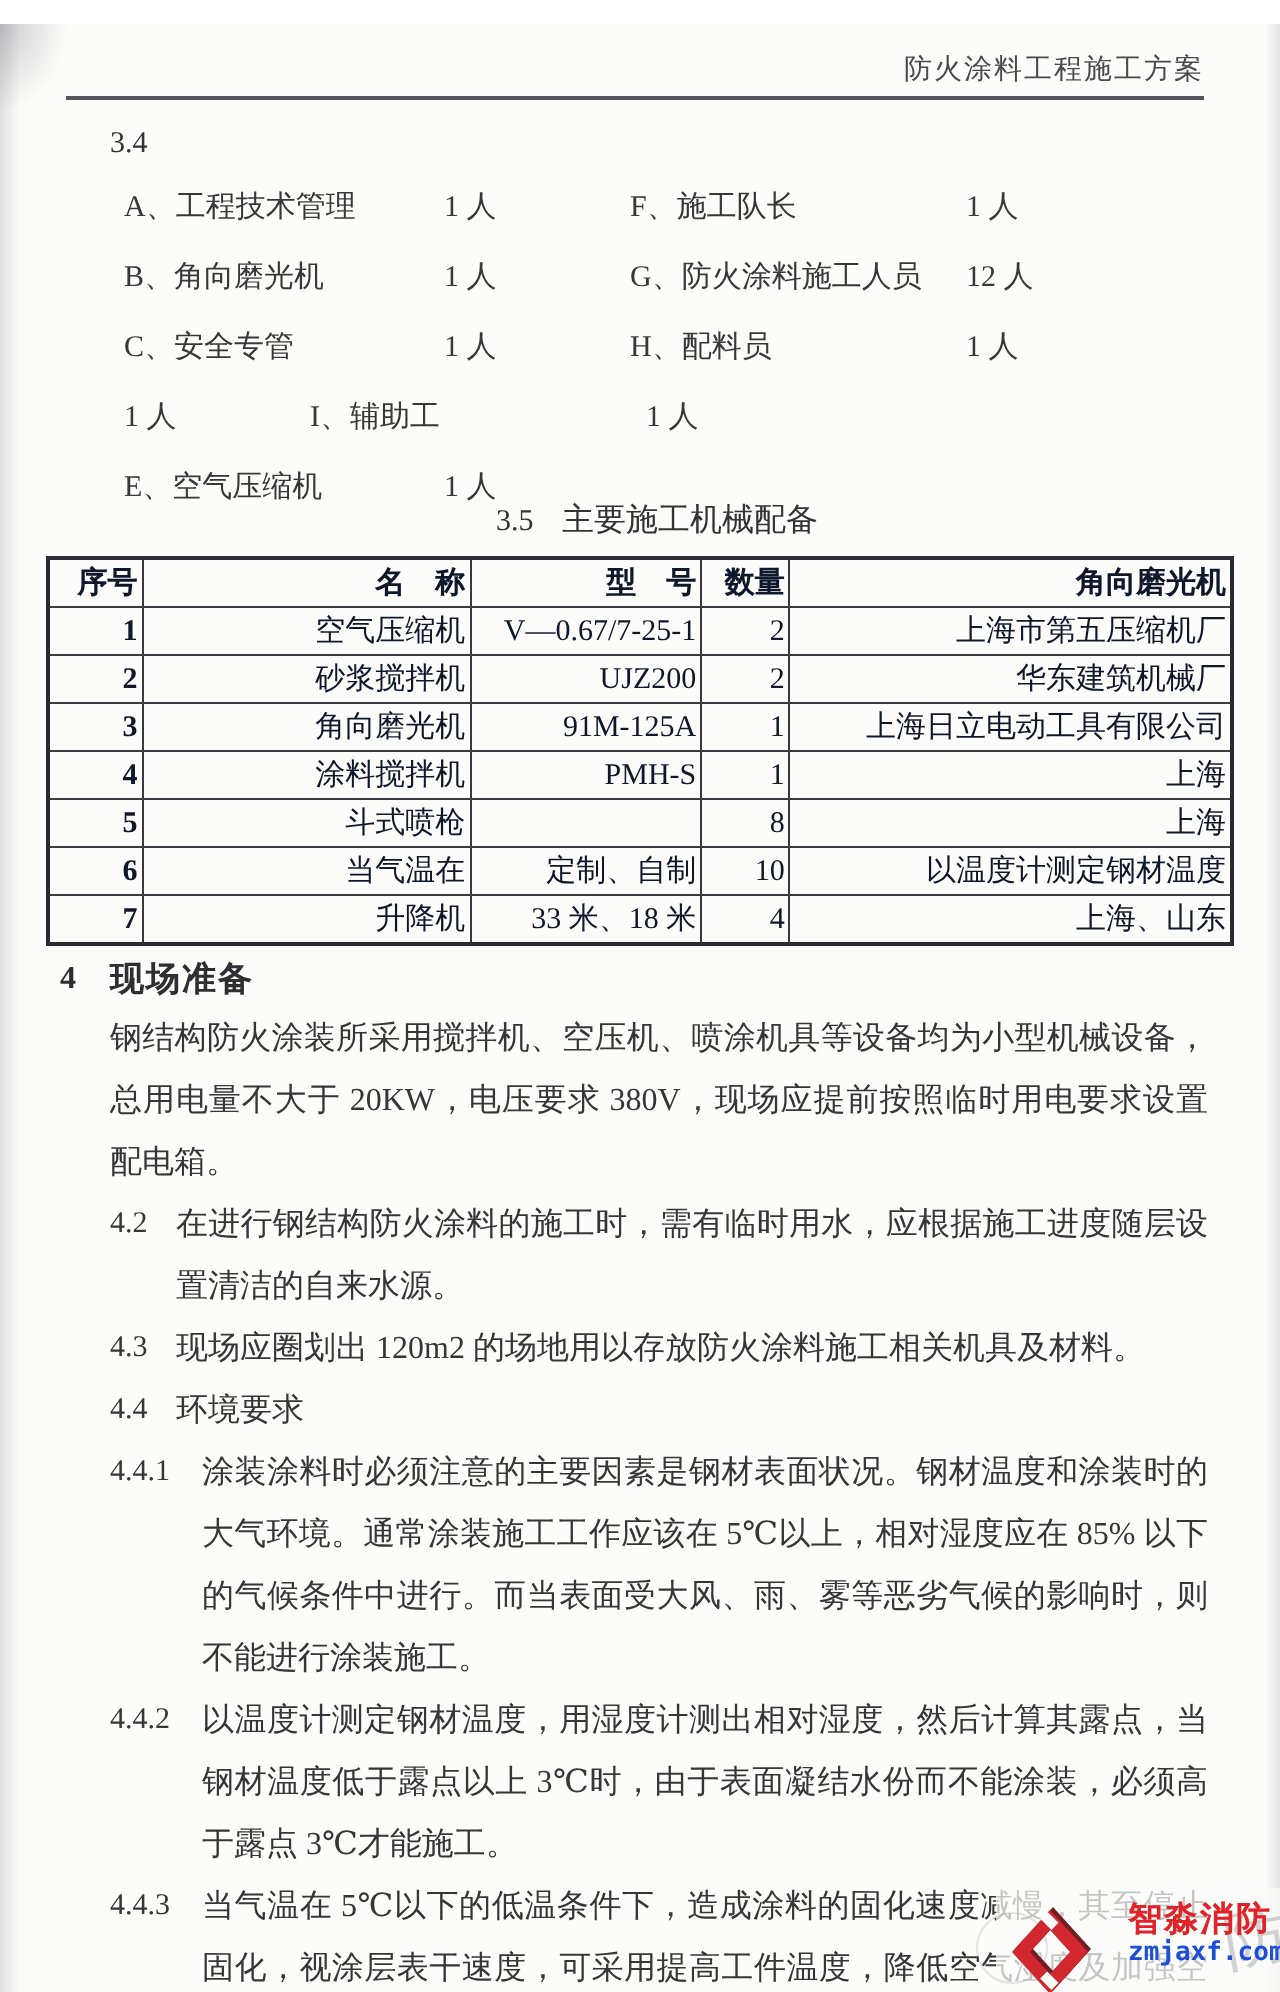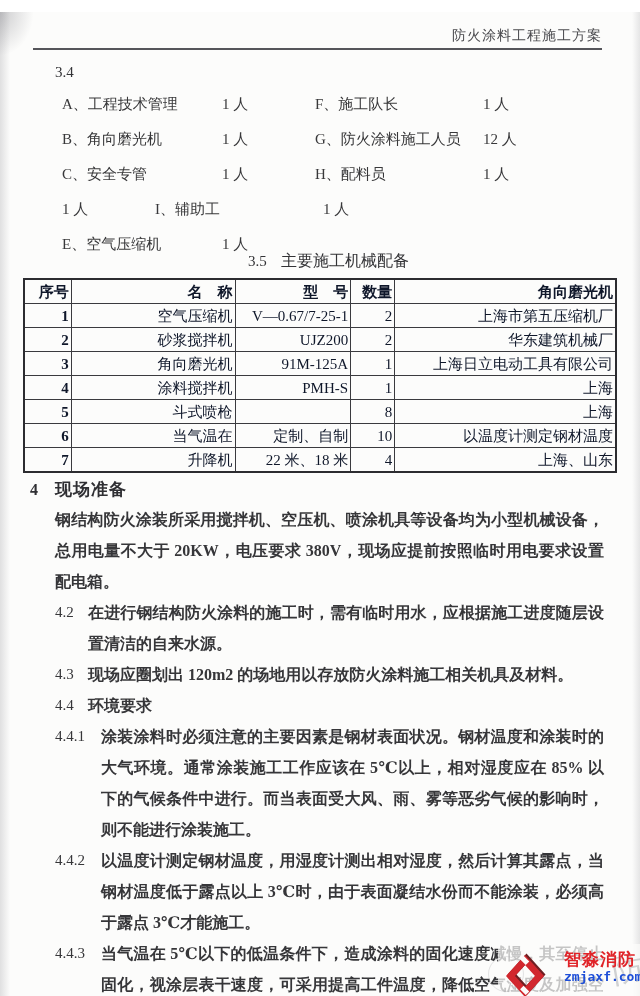--- a/index.html
+++ b/index.html
@@ -40,21 +40,21 @@
   col.c0{width:47px}col.c1{width:163px}col.c2{width:115px}col.c3{width:44px}col.c4{width:220px}
 
   .sec4-head{display:flex;margin:6px 0 0 30px;line-height:22px;color:#2f2f33;}
   .sec4-head .num{flex:0 0 25px;font-size:16px;font-weight:bold;}
   .sec4-head .ttl{font-size:17px;font-weight:bold;letter-spacing:1px;}
 
   .paras{margin-top:3px;}
   .para{display:flex;margin:0 36px 0 55px;font-size:16px;line-height:31px;color:#363639;}
   .para .num{flex:0 0 33px;font-size:15px;}
   .para.lvl3 .num{flex:0 0 46px;}
-  .para .txt{flex:1;text-align:justify;font-weight:bold;}
+  .para .txt{flex:1;text-align:justify;}
 
   
   .watermark{position:absolute;left:488px;top:926px;width:152px;height:66px;}
   .wm-bg{position:absolute;left:10px;top:6px;right:0;bottom:4px;background:rgba(252,252,251,0.72);}
   .wm-ghost{position:absolute;right:-4px;top:10px;font-size:32px;color:#9b9fa3;opacity:0.45;
     transform:rotate(-10deg);font-family:"Liberation Serif","DejaVu Serif",serif;}
   .wm-circle{position:absolute;left:0;top:18px;width:34px;height:34px;border:1px solid rgba(150,152,156,0.5);
     border-radius:50%;opacity:.5;}
   .wm-logo{position:absolute;left:16px;top:12px;}
   .wm-textblock{position:absolute;left:76px;top:12px;font-family:"Liberation Sans","DejaVu Sans",sans-serif;}
@@ -171,21 +171,21 @@
       <tr>
         <td class="seq">6</td>
         <td>当气温在</td>
         <td>定制、自制</td>
         <td>10</td>
         <td>以温度计测定钢材温度</td>
       </tr>
       <tr>
         <td class="seq">7</td>
         <td>升降机</td>
-        <td>22 米、18 米</td>
+        <td>33 米、18 米</td>
         <td>4</td>
         <td>上海、山东</td>
       </tr>
     </tbody>
   </table>
 
   <div class="sec4-head">
     <span class="num">4</span>
     <span class="ttl">现场准备</span>
   </div>

